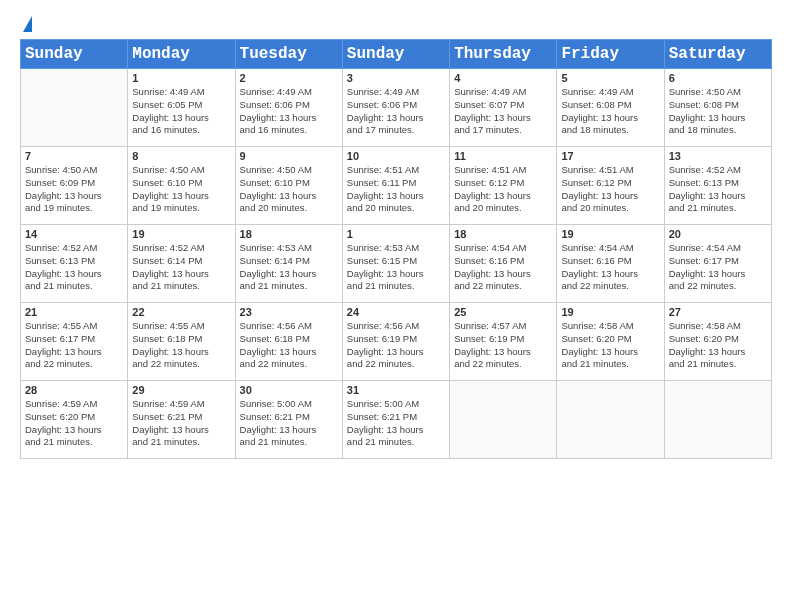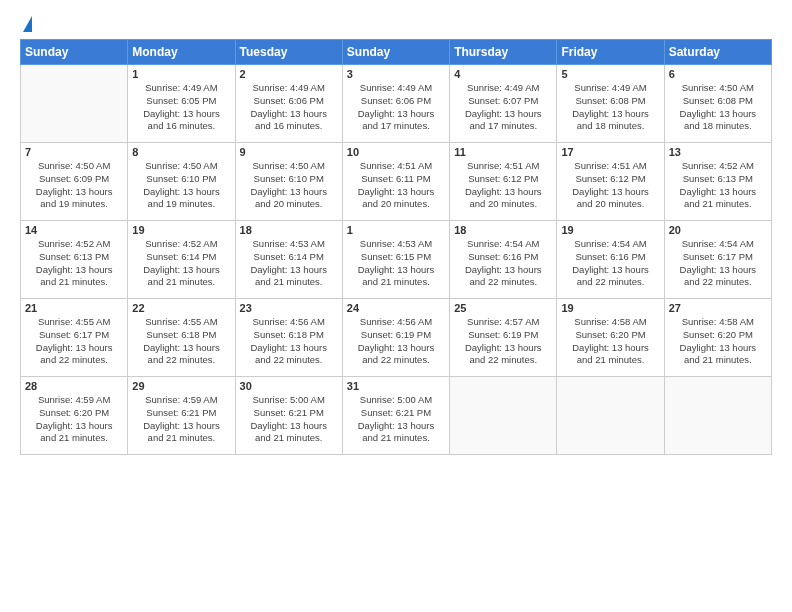--- a/index.html
+++ b/index.html
@@ -41,44 +41,44 @@
       margin-top: 2px;
     }
     .calendar {
       width: 100%;
       border-collapse: collapse;
       table-layout: fixed;
     }
     .calendar th {
       background: #3a7bd5;
       color: #fff;
-      font-size: 12px;
+      font-size: 16px;
       font-weight: bold;
       padding: 5px 4px;
       text-align: left;
       border: 1px solid #5a9ae0;
+      font-family: Liberation Mono, monospace;
     }
     .calendar td {
       border: 1px solid #ccc;
       vertical-align: top;
       padding: 3px 4px;
       font-size: 10px;
       color: #333;
       height: 78px;
     }
     .day-num {
       font-weight: bold;
       font-size: 11px;
       margin-bottom: 2px;
     }
     .day-info {
       font-size: 9.5px;
       color: #444;
       line-height: 1.35;
-      text-align: center;
     }
     .empty-cell {
       background: #f9f9f9;
     }
     .logo-wrap {
       display: flex;
       align-items: center;
       gap: 2px;
     }
     .logo-general {

